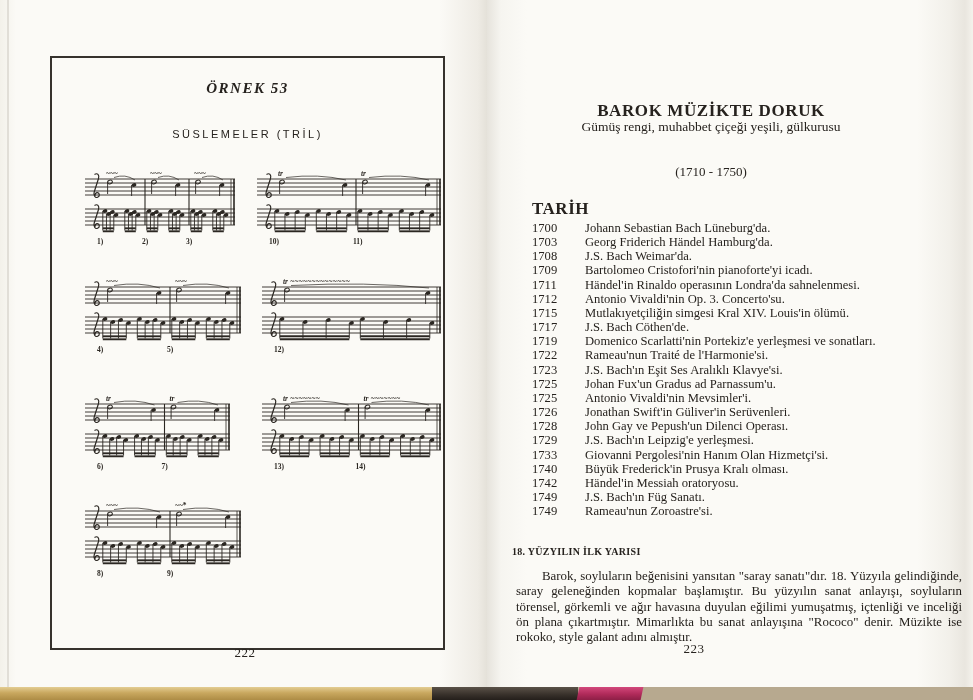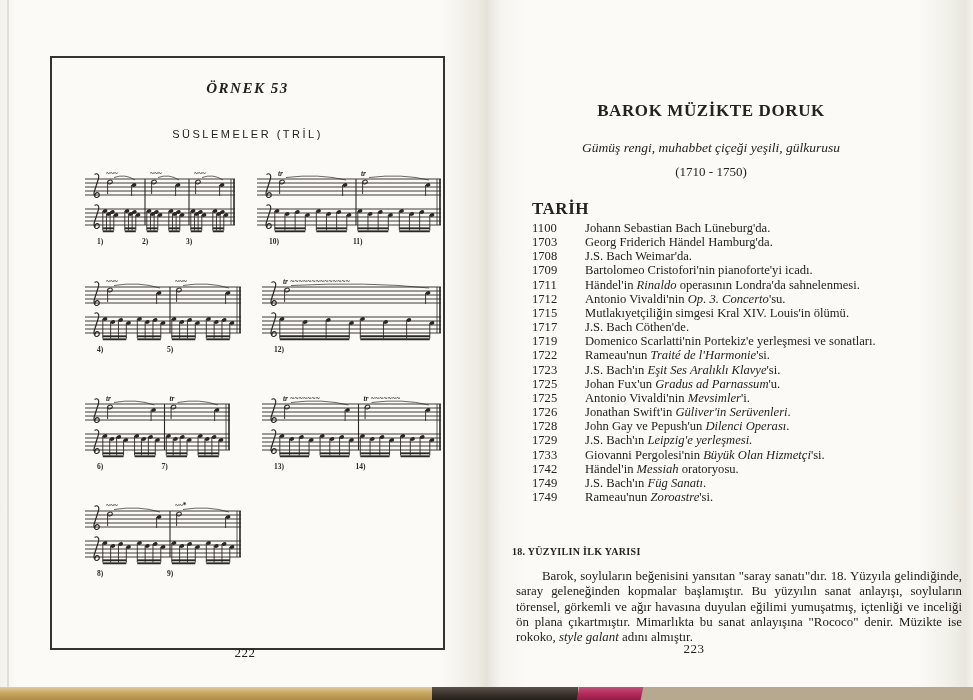--- a/index.html
+++ b/index.html
@@ -25,31 +25,31 @@
   .ex-sub{position:absolute;left:0;top:70px;width:100%;text-align:center;
     font-family:"Liberation Sans",sans-serif;font-weight:normal;font-size:11px;letter-spacing:2.5px;}
   #sheet{position:absolute;left:0;top:0;width:100%;height:100%;}
   #sheet svg{position:absolute;overflow:visible;}
   .pageno{position:absolute;font-size:13px;letter-spacing:.5px;}
   .pageno-left{left:210px;top:645px;width:70px;text-align:center;}
   .pageno-right{left:182px;top:641px;width:50px;text-align:center;}
   
   .rp-head{position:absolute;left:18px;top:0;width:412px;text-align:center;}
   .rp-title{position:absolute;top:101px;width:100%;font-weight:bold;font-size:17px;letter-spacing:.6px;}
-  .rp-sub{position:absolute;top:140px;width:100%;font-style:italic;font-size:13.5px;}
+  .rp-sub{position:absolute;top:119px;width:100%;font-size:13.5px;}
   .rp-period{position:absolute;top:164px;width:100%;font-size:13px;}
   .rp-tarih{position:absolute;left:45px;top:199px;font-weight:bold;font-size:17px;letter-spacing:.5px;}
   #timeline{position:absolute;left:45px;top:221px;width:420px;}
   .tl-row{display:flex;font-size:12.6px;line-height:14.15px;white-space:nowrap;}
   .tl-year{width:38px;flex:0 0 38px;}
   .tl-text{margin-left:15px;}
   .rp-section{position:absolute;left:25px;top:546px;font-weight:bold;font-size:10px;letter-spacing:.3px;}
   #paragraph{position:absolute;left:25px;top:565px;width:446px;margin:4px;
     font-size:12.9px;line-height:15.3px;text-align:justify;text-indent:26px;}
-  .it{font-style:italic;}
+  .it{}
   
   .strip{position:absolute;left:0;top:687px;width:973px;height:13px;background:#b7a98f;}
   .strip-tan{position:absolute;left:0;top:0;width:432px;height:13px;
     background:linear-gradient(180deg,#e3cd93 0,#c9a85f 45%,#ad8c45 100%);}
   .strip-dark{position:absolute;left:432px;top:0;width:146px;height:13px;
     background:linear-gradient(180deg,#5a5248 0,#37302a 60%,#241f1b 100%);}
   .strip-ribbon{position:absolute;left:578px;top:0;width:64px;height:13px;
     background:linear-gradient(180deg,#d2487b 0,#b02a5a 55%,#8d1f46 100%);transform:skewX(-12deg);}
   .strip-gray{position:absolute;left:642px;top:0;width:331px;height:13px;
     background:linear-gradient(90deg,#6e655c 0,#978c7f 12%,#b0a success 0;}
@@ -576,21 +576,21 @@
 
   <div class="page page-right">
     <div class="rp-head">
       <div class="rp-title">BAROK MÜZİKTE DORUK</div>
       <div class="rp-sub">Gümüş rengi, muhabbet çiçeği yeşili, gülkurusu</div>
       <div class="rp-period">(1710 - 1750)</div>
     </div>
     <div class="rp-tarih">TARİH</div>
     <div id="timeline">
         <div class="tl-row">
-          <span class="tl-year">1100</span>
+          <span class="tl-year">1700</span>
           <span class="tl-text"><span>Johann Sebastian Bach Lüneburg'da.</span></span>
         </div>
         <div class="tl-row">
           <span class="tl-year">1703</span>
           <span class="tl-text"><span>Georg Friderich Händel Hamburg'da.</span></span>
         </div>
         <div class="tl-row">
           <span class="tl-year">1708</span>
           <span class="tl-text"><span>J.S. Bach Weimar'da.</span></span>
         </div>
@@ -641,21 +641,25 @@
         <div class="tl-row">
           <span class="tl-year">1728</span>
           <span class="tl-text"><span>John Gay ve Pepush'un </span><span class="it">Dilenci Operası</span><span>.</span></span>
         </div>
         <div class="tl-row">
           <span class="tl-year">1729</span>
           <span class="tl-text"><span>J.S. Bach'ın </span><span class="it">Leipzig'e yerleşmesi.</span></span>
         </div>
         <div class="tl-row">
           <span class="tl-year">1733</span>
-          <span class="tl-text"><span>Giovanni Pergolesi'nin </span><span class="it">Büyük Olan Hizmetçi</span><span>'si.</span></span>
+          <span class="tl-text"><span>Giovanni Pergolesi'nin </span><span class="it">Hanım Olan Hizmetçi</span><span>'si.</span></span>
+        </div>
+        <div class="tl-row">
+          <span class="tl-year">1740</span>
+          <span class="tl-text"><span>Büyük Frederick'in Prusya Kralı olması.</span></span>
         </div>
         <div class="tl-row">
           <span class="tl-year">1742</span>
           <span class="tl-text"><span>Händel'in </span><span class="it">Messiah</span><span> oratoryosu.</span></span>
         </div>
         <div class="tl-row">
           <span class="tl-year">1749</span>
           <span class="tl-text"><span>J.S. Bach'ın </span><span class="it">Füg Sanatı</span><span>.</span></span>
         </div>
         <div class="tl-row">

